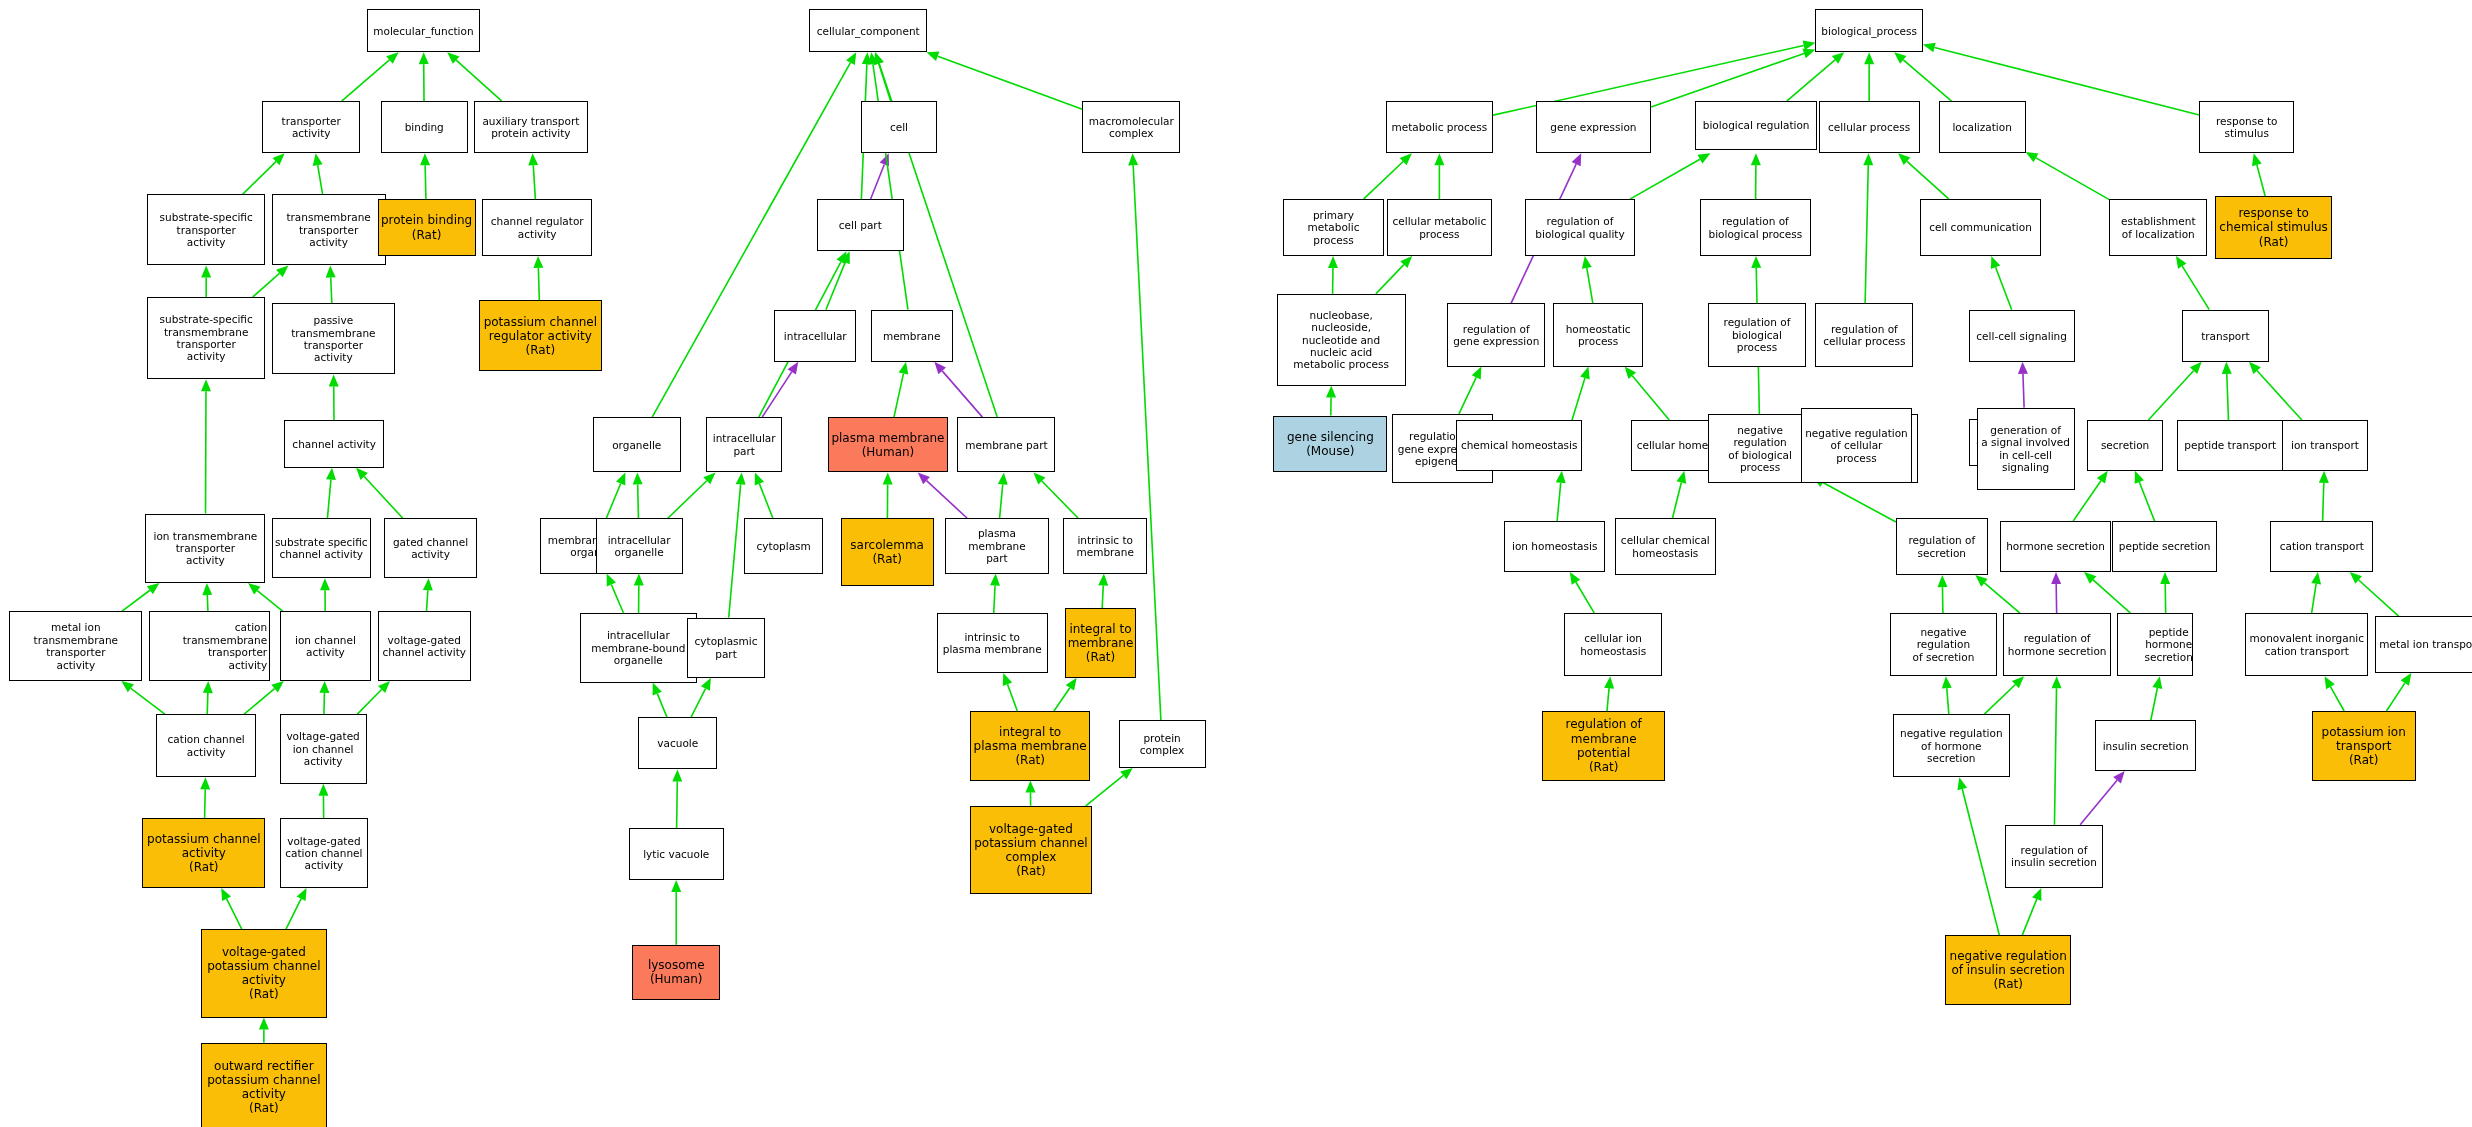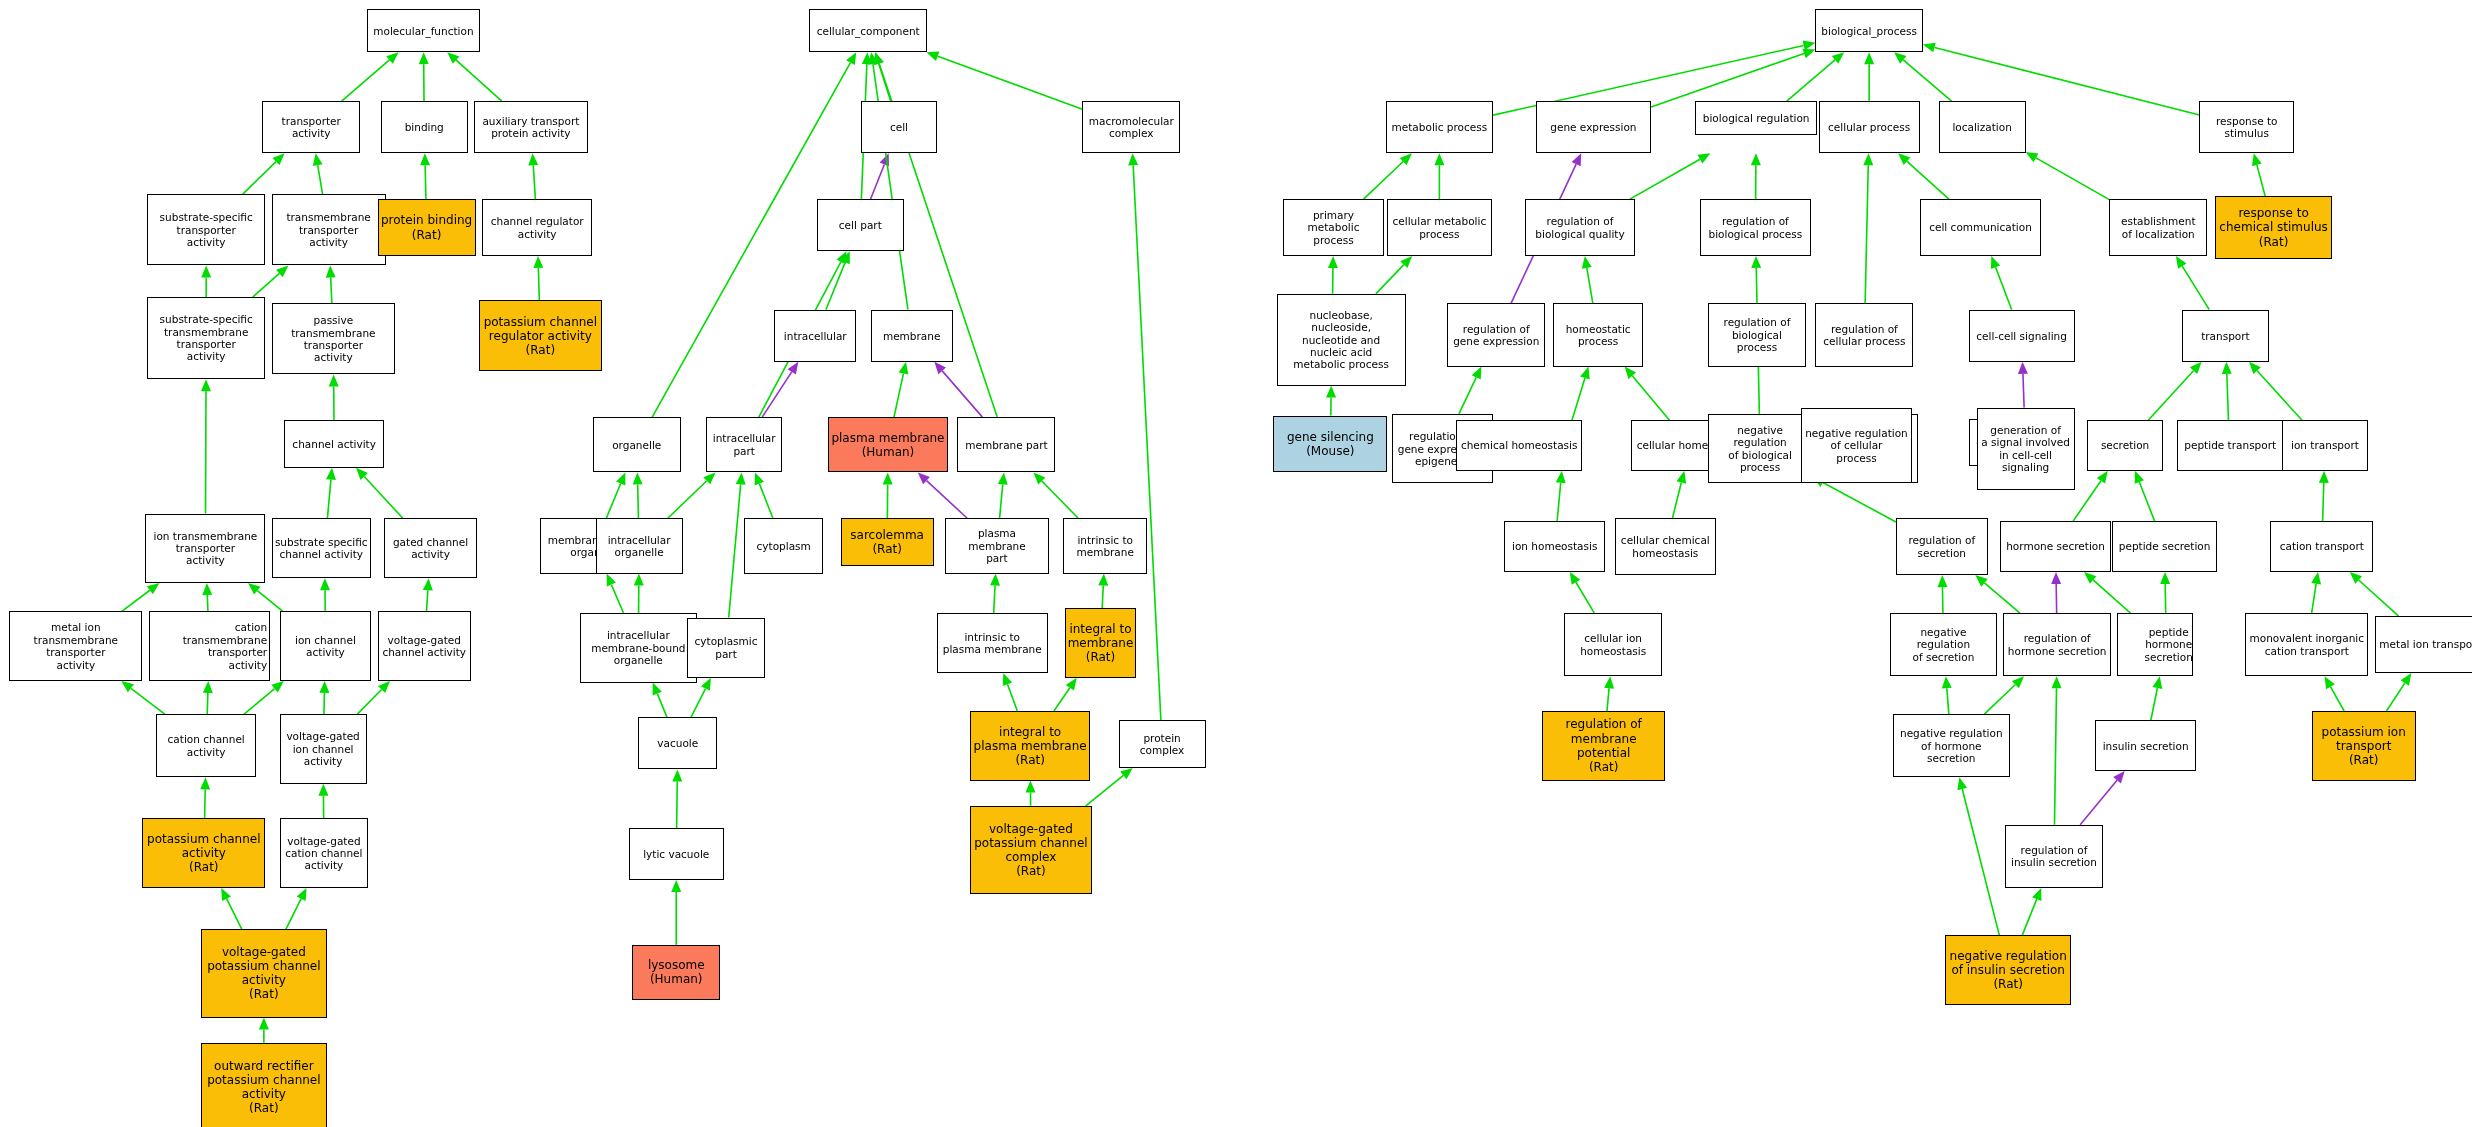--- a/index.html
+++ b/index.html
@@ -347,21 +347,21 @@
       <div class="node sm" style="left: 706.26px; top: 417.12px; width: 75.84px; height: 55.3px;"><span>intracellular
 part</span></div>
       <div class="node md hl-red" style="left: 827.92px; top: 417.12px; width: 120.08px; height: 55.3px;"><span>plasma membrane
 (Human)</span></div>
       <div class="node sm" style="left: 957.48px; top: 417.12px; width: 97.96px; height: 55.3px;"><span>membrane part</span></div>
       <div class="node sm" style="left: 540.36px; top: 518.24px; width: 109.02px; height: 55.3px;"><span>membrane-bound
 organelle</span></div>
       <div class="node sm" style="left: 595.66px; top: 518.24px; width: 86.9px; height: 55.3px;"><span>intracellular
 organelle</span></div>
       <div class="node sm" style="left: 744.18px; top: 518.24px; width: 79px; height: 55.3px; align-items: center;"><span>cytoplasm</span></div>
-      <div class="node md hl-orange" style="left: 840.56px; top: 518.24px; width: 93.22px; height: 48px;"><span>sarcolemma
+      <div class="node md hl-orange" style="left: 840.56px; top: 518.24px; width: 93.22px; height: 68px;"><span>sarcolemma
 (Rat)</span></div>
       <div class="node sm" style="left: 944.84px; top: 518.24px; width: 104.28px; height: 55.3px;"><span>plasma membrane
 part</span></div>
       <div class="node sm" style="left: 1063.34px; top: 518.24px; width: 83.74px; height: 55.3px;"><span>intrinsic to
 membrane</span></div>
       <div class="node sm" style="left: 579.86px; top: 613.04px; width: 116.92px; height: 69.52px;"><span>intracellular
 membrane-bound
 organelle</span></div>
       <div class="node sm" style="left: 687.3px; top: 617.78px; width: 77.42px; height: 60.04px;"><span>cytoplasmic
 part</span></div>
@@ -378,21 +378,21 @@
       <div class="node sm" style="left: 628.84px; top: 827.92px; width: 94.8px; height: 52.14px;"><span>lytic vacuole</span></div>
       <div class="node md hl-orange" style="left: 970.12px; top: 805.8px; width: 121.66px; height: 88.48px;"><span>voltage-gated
 potassium channel
 complex
 (Rat)</span></div>
       <div class="node md hl-red" style="left: 632px; top: 944.84px; width: 88.48px; height: 55.3px;"><span>lysosome
 (Human)</span></div>
       <div class="node sm" style="left: 1815.42px; top: 9.48px; width: 107.44px; height: 42.66px;"><span>biological_process</span></div>
       <div class="node sm" style="left: 1385.66px; top: 101.12px; width: 107.44px; height: 52.14px;"><span>metabolic process</span></div>
       <div class="node sm" style="left: 1535.76px; top: 101.12px; width: 115.34px; height: 52.14px;"><span>gene expression</span></div>
-      <div class="node sm" style="left: 1695.34px; top: 101.12px; width: 121.66px; height: 34px;"><span>biological regulation</span></div>
+      <div class="node sm" style="left: 1695.34px; top: 101.12px; width: 121.66px; height: 49px;"><span>biological regulation</span></div>
       <div class="node sm" style="left: 1818.58px; top: 101.12px; width: 101.12px; height: 52.14px;"><span>cellular process</span></div>
       <div class="node sm" style="left: 1938.66px; top: 101.12px; width: 86.9px; height: 52.14px;"><span>localization</span></div>
       <div class="node sm" style="left: 2199.36px; top: 101.12px; width: 94.8px; height: 52.14px;"><span>response to
 stimulus</span></div>
       <div class="node sm" style="left: 1282.96px; top: 199.08px; width: 101.12px; height: 56.88px;"><span>primary metabolic
 process</span></div>
       <div class="node sm" style="left: 1387.24px; top: 199.08px; width: 104.28px; height: 56.88px;"><span>cellular metabolic
 process</span></div>
       <div class="node sm" style="left: 1524.7px; top: 199.08px; width: 110.6px; height: 56.88px;"><span>regulation of
 biological quality</span></div>

